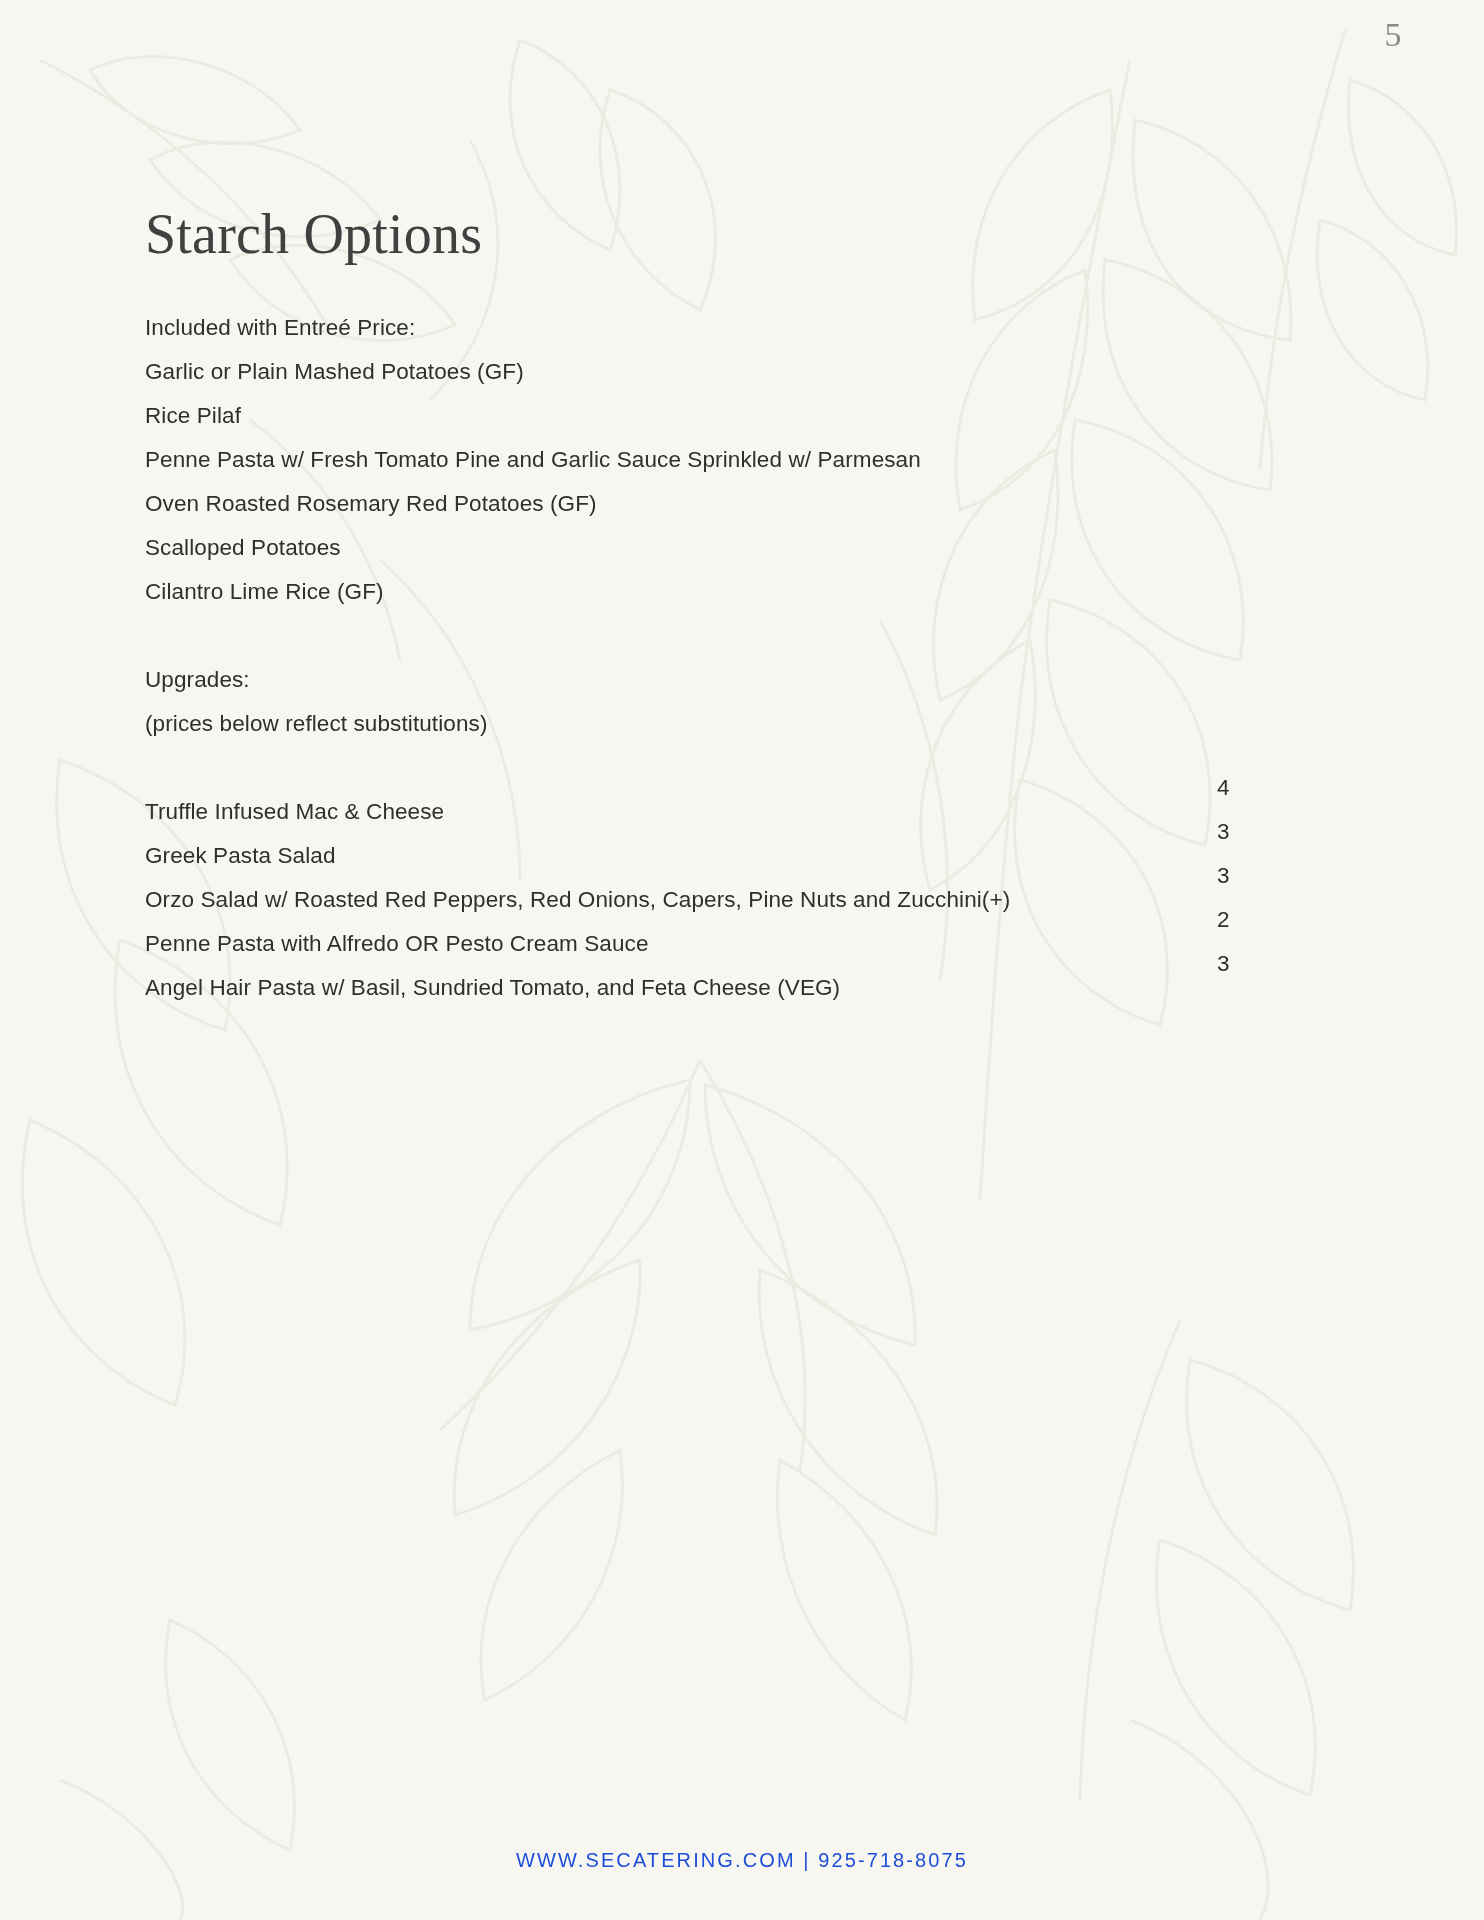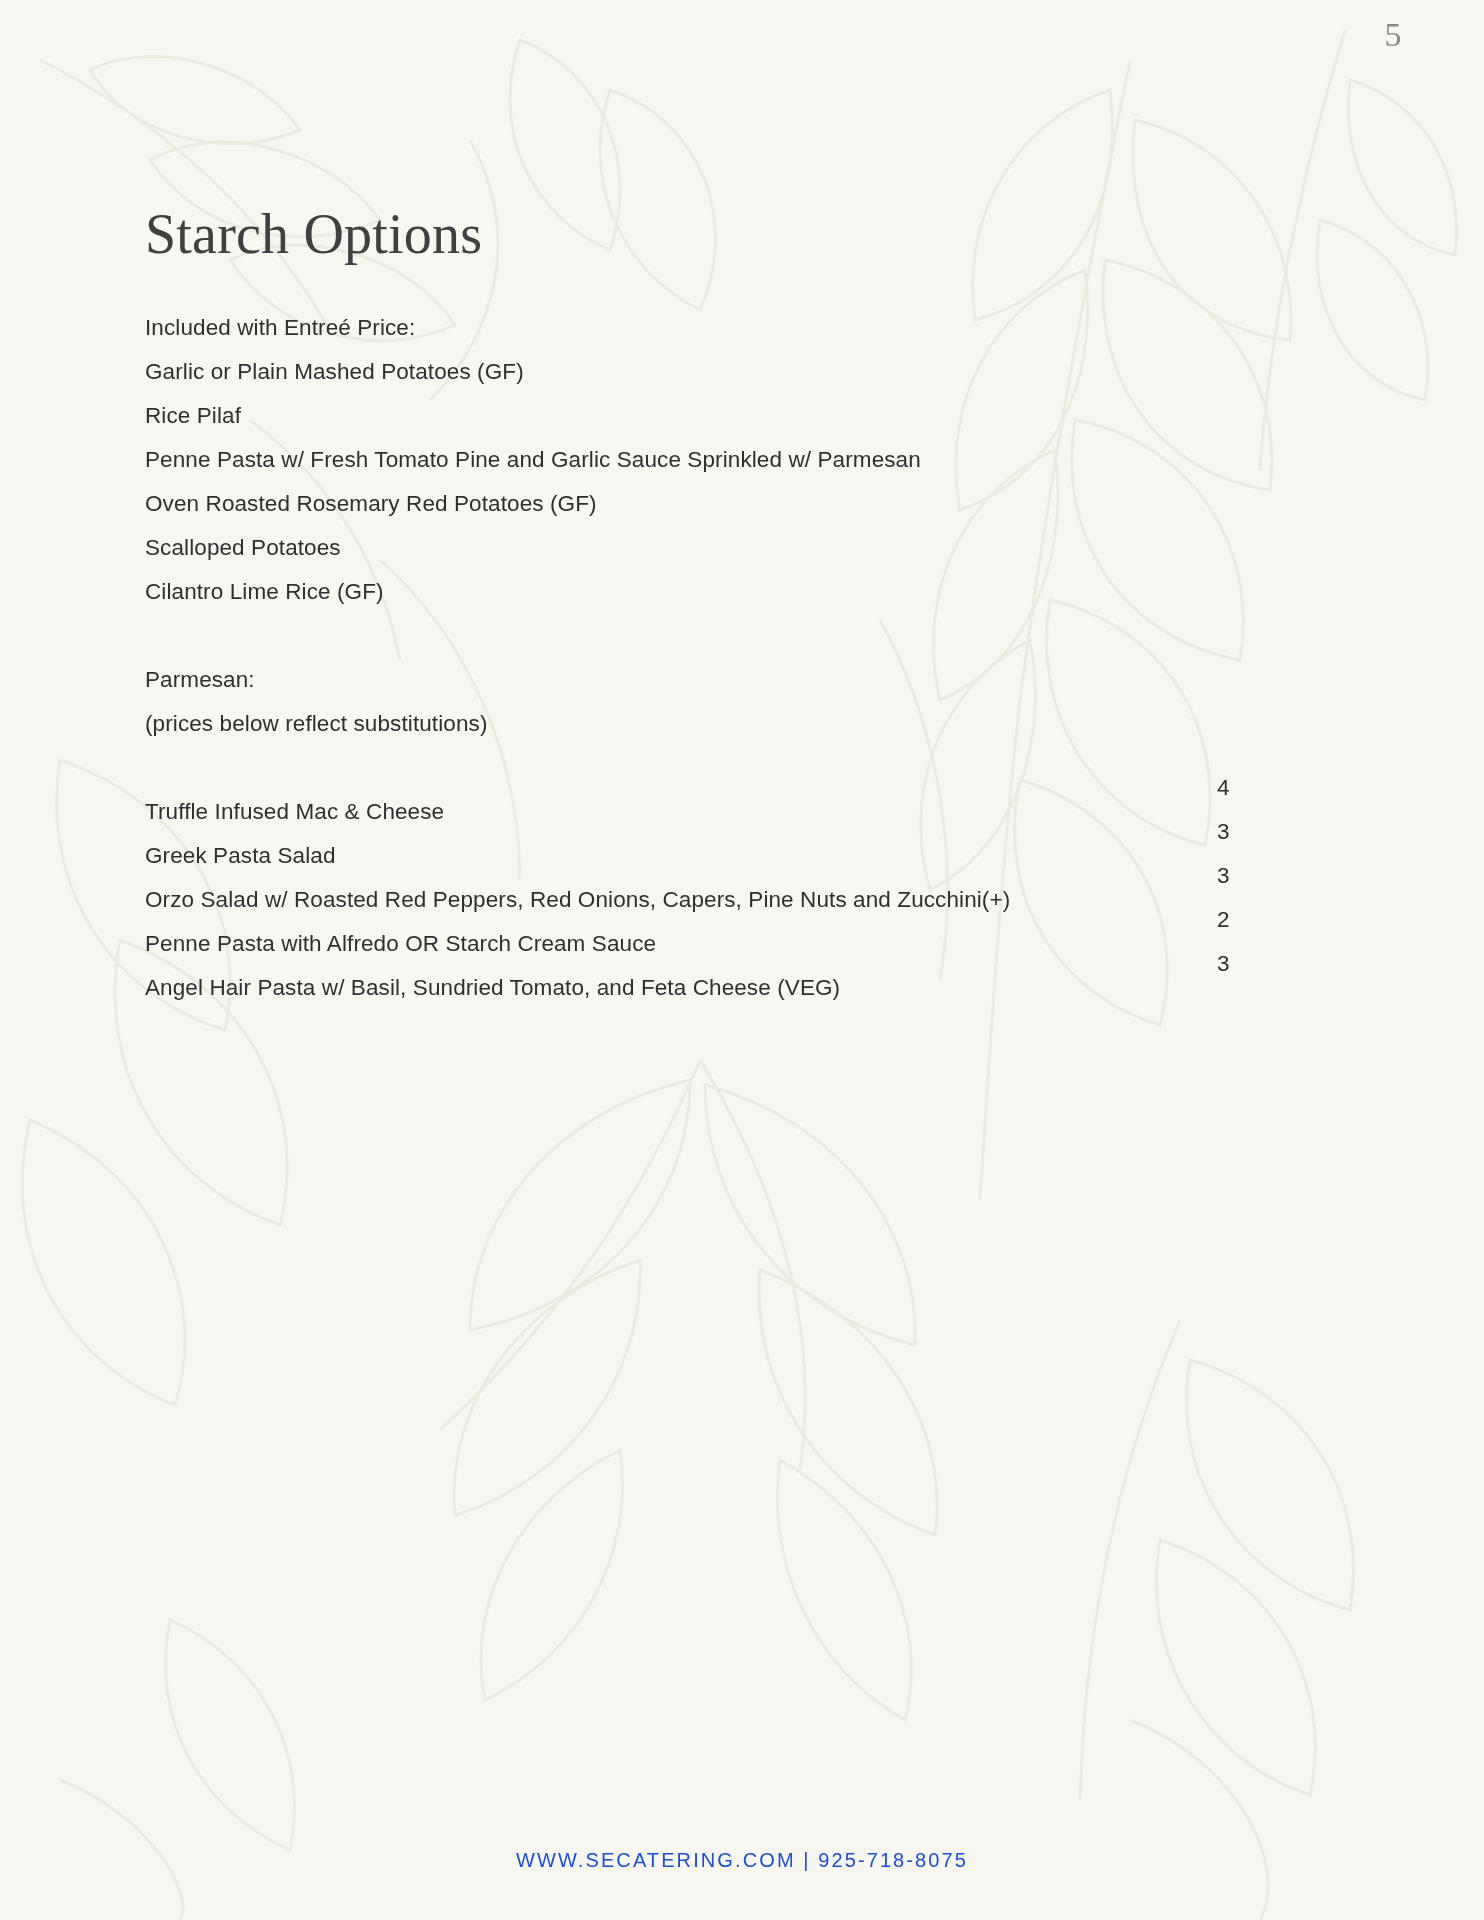--- a/index.html
+++ b/index.html
@@ -180,36 +180,36 @@
       <div class="line">Included with Entreé Price:</div>
       <div class="line">Garlic or Plain Mashed Potatoes (GF)</div>
       <div class="line">Rice Pilaf</div>
       <div class="line">Penne Pasta w/ Fresh Tomato Pine and Garlic Sauce Sprinkled w/ Parmesan</div>
       <div class="line">Oven Roasted Rosemary Red Potatoes (GF)</div>
       <div class="line">Scalloped Potatoes</div>
       <div class="line">Cilantro Lime Rice (GF)</div>
 
       <div class="spacer"></div>
 
-      <div class="line">Parmesan:</div>
+      <div class="line">Upgrades:</div>
       <div class="line">(prices below reflect substitutions)</div>
     </div>
 
     <div class="upgrades-block lines">
       <div class="price-col">
         <span class="price">4</span>
         <span class="price">3</span>
         <span class="price">3</span>
         <span class="price">2</span>
         <span class="price">3</span>
       </div>
       <div class="line">Truffle Infused Mac &amp; Cheese</div>
       <div class="line">Greek Pasta Salad</div>
       <div class="line">Orzo Salad w/ Roasted Red Peppers, Red Onions, Capers, Pine Nuts and Zucchini(+)</div>
-      <div class="line">Penne Pasta with Alfredo OR Starch Cream Sauce</div>
+      <div class="line">Penne Pasta with Alfredo OR Pesto Cream Sauce</div>
       <div class="line">Angel Hair Pasta w/ Basil, Sundried Tomato, and Feta Cheese (VEG)</div>
     </div>
 
   </div>
 
   <div class="footer">WWW.SECATERING.COM  |  925-718-8075</div>
 
 </div>
 
 </body></html>

